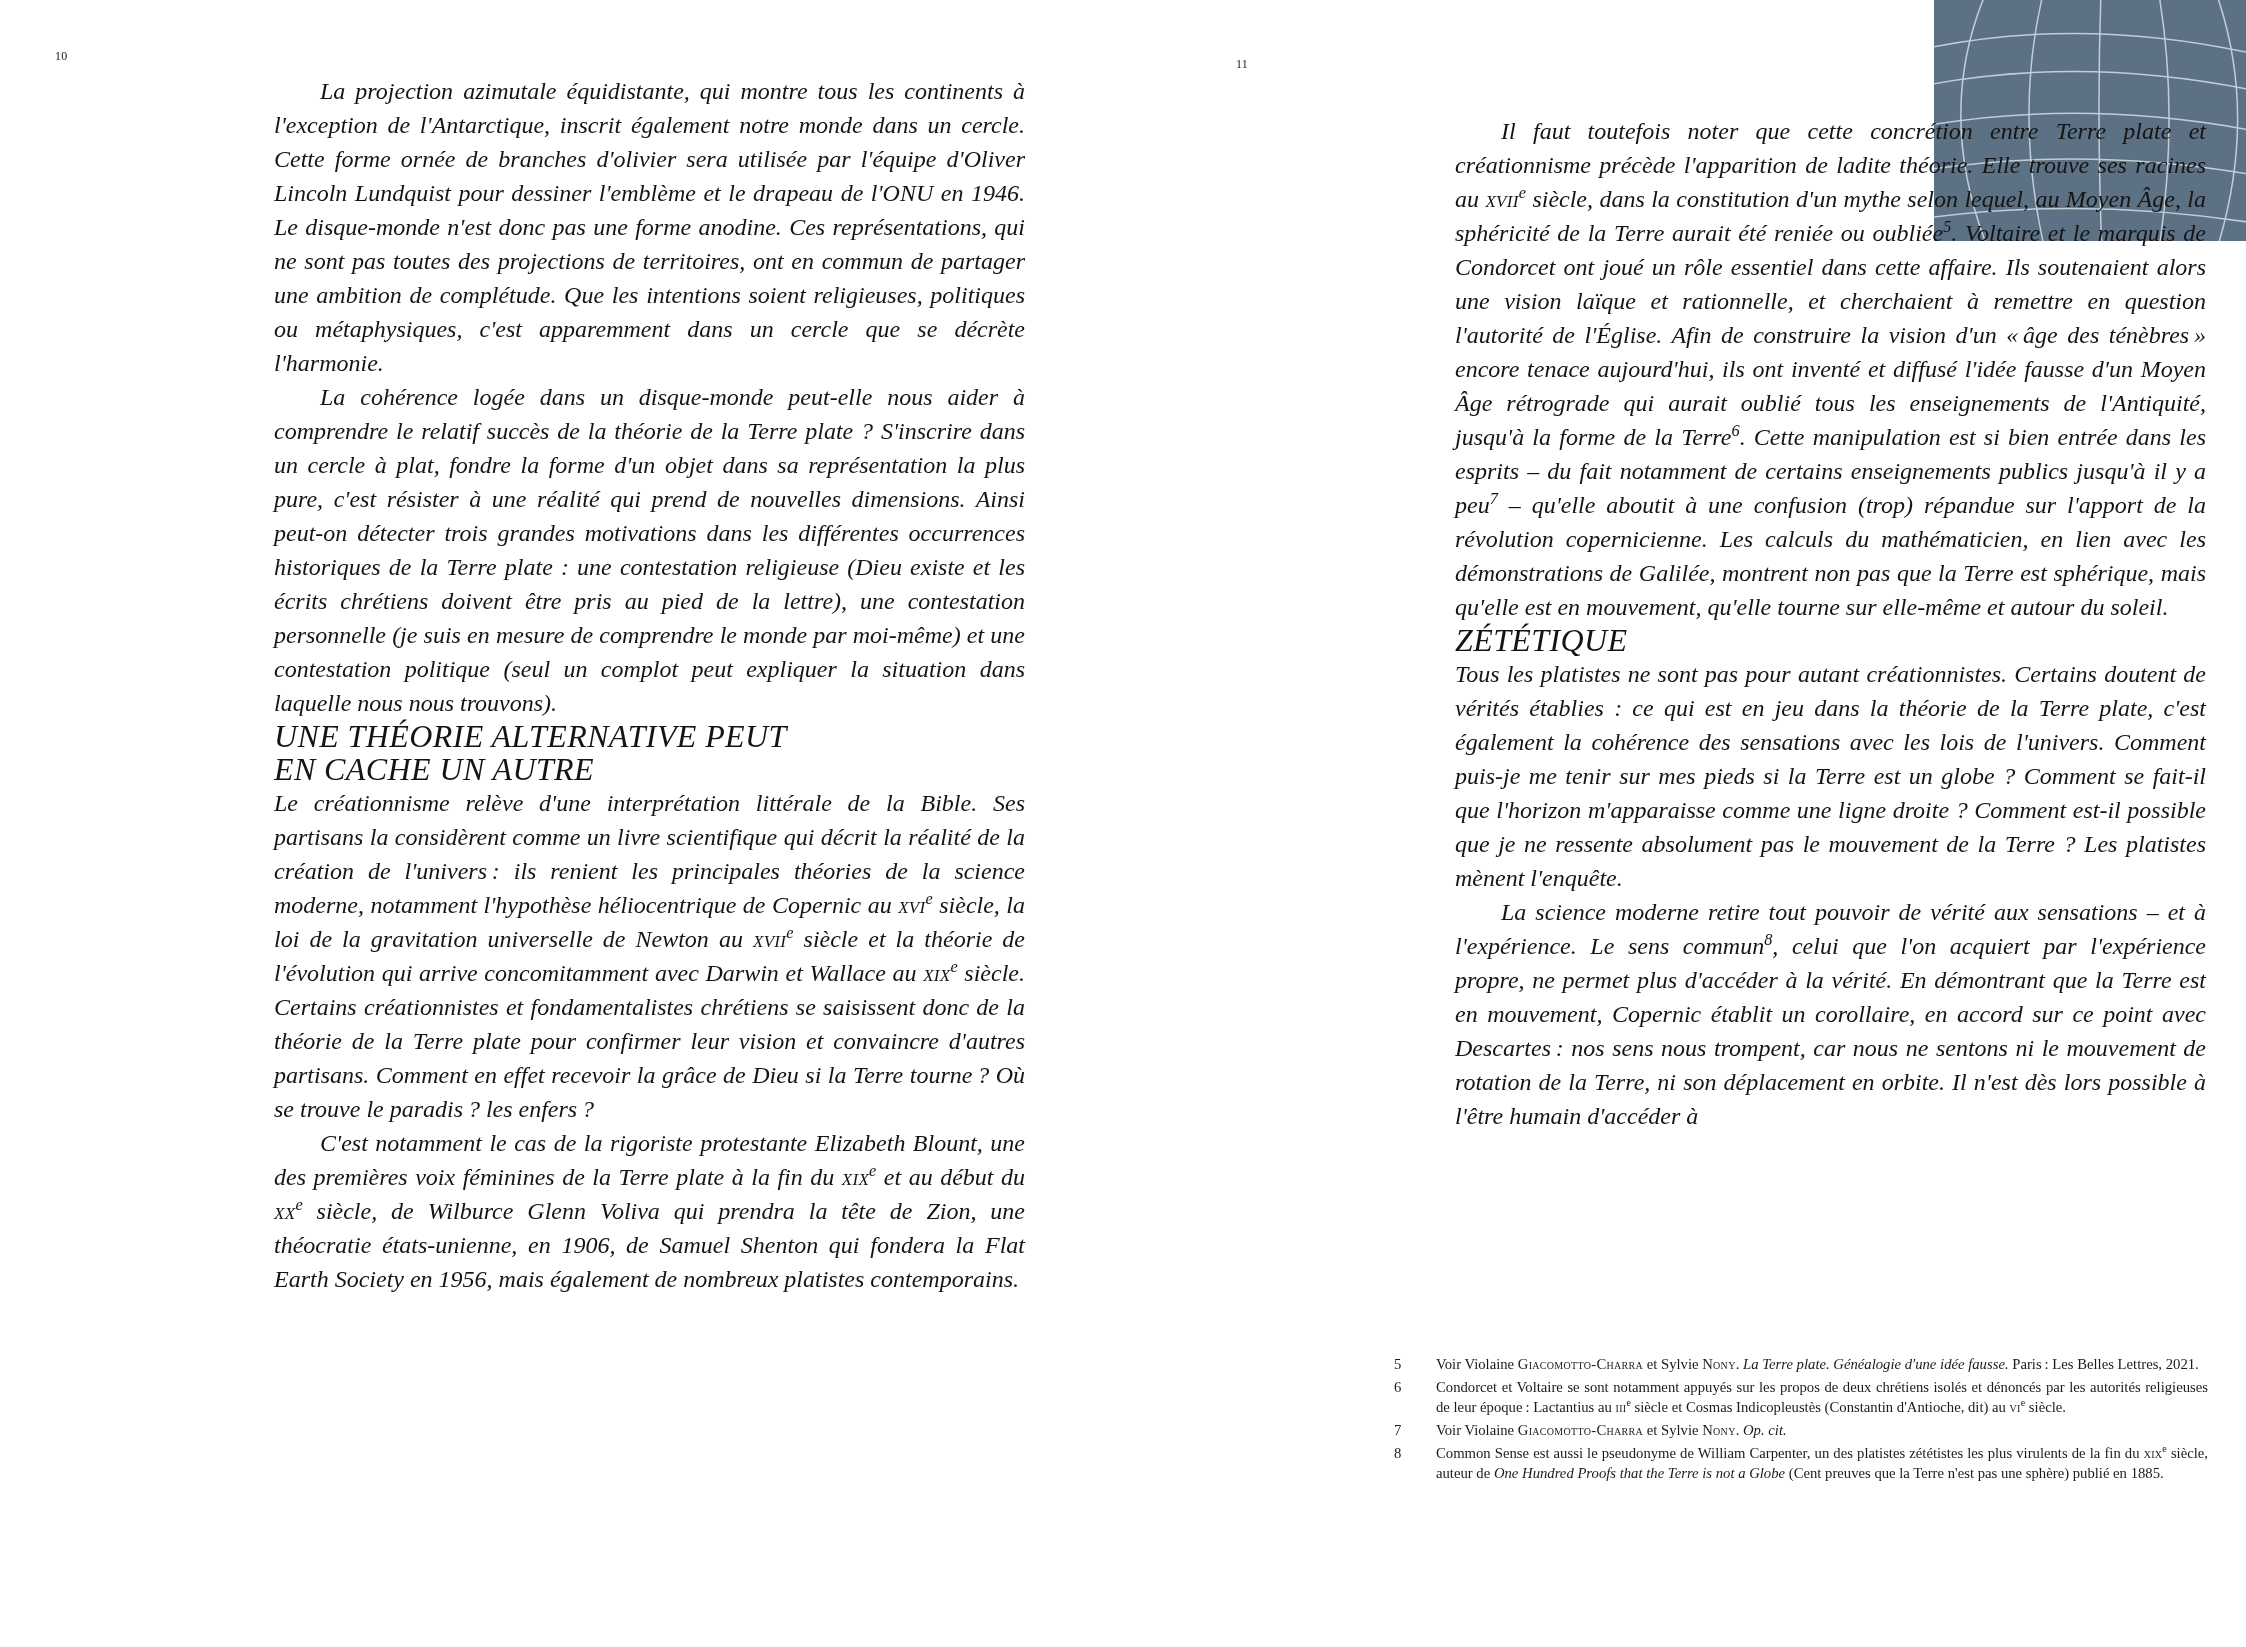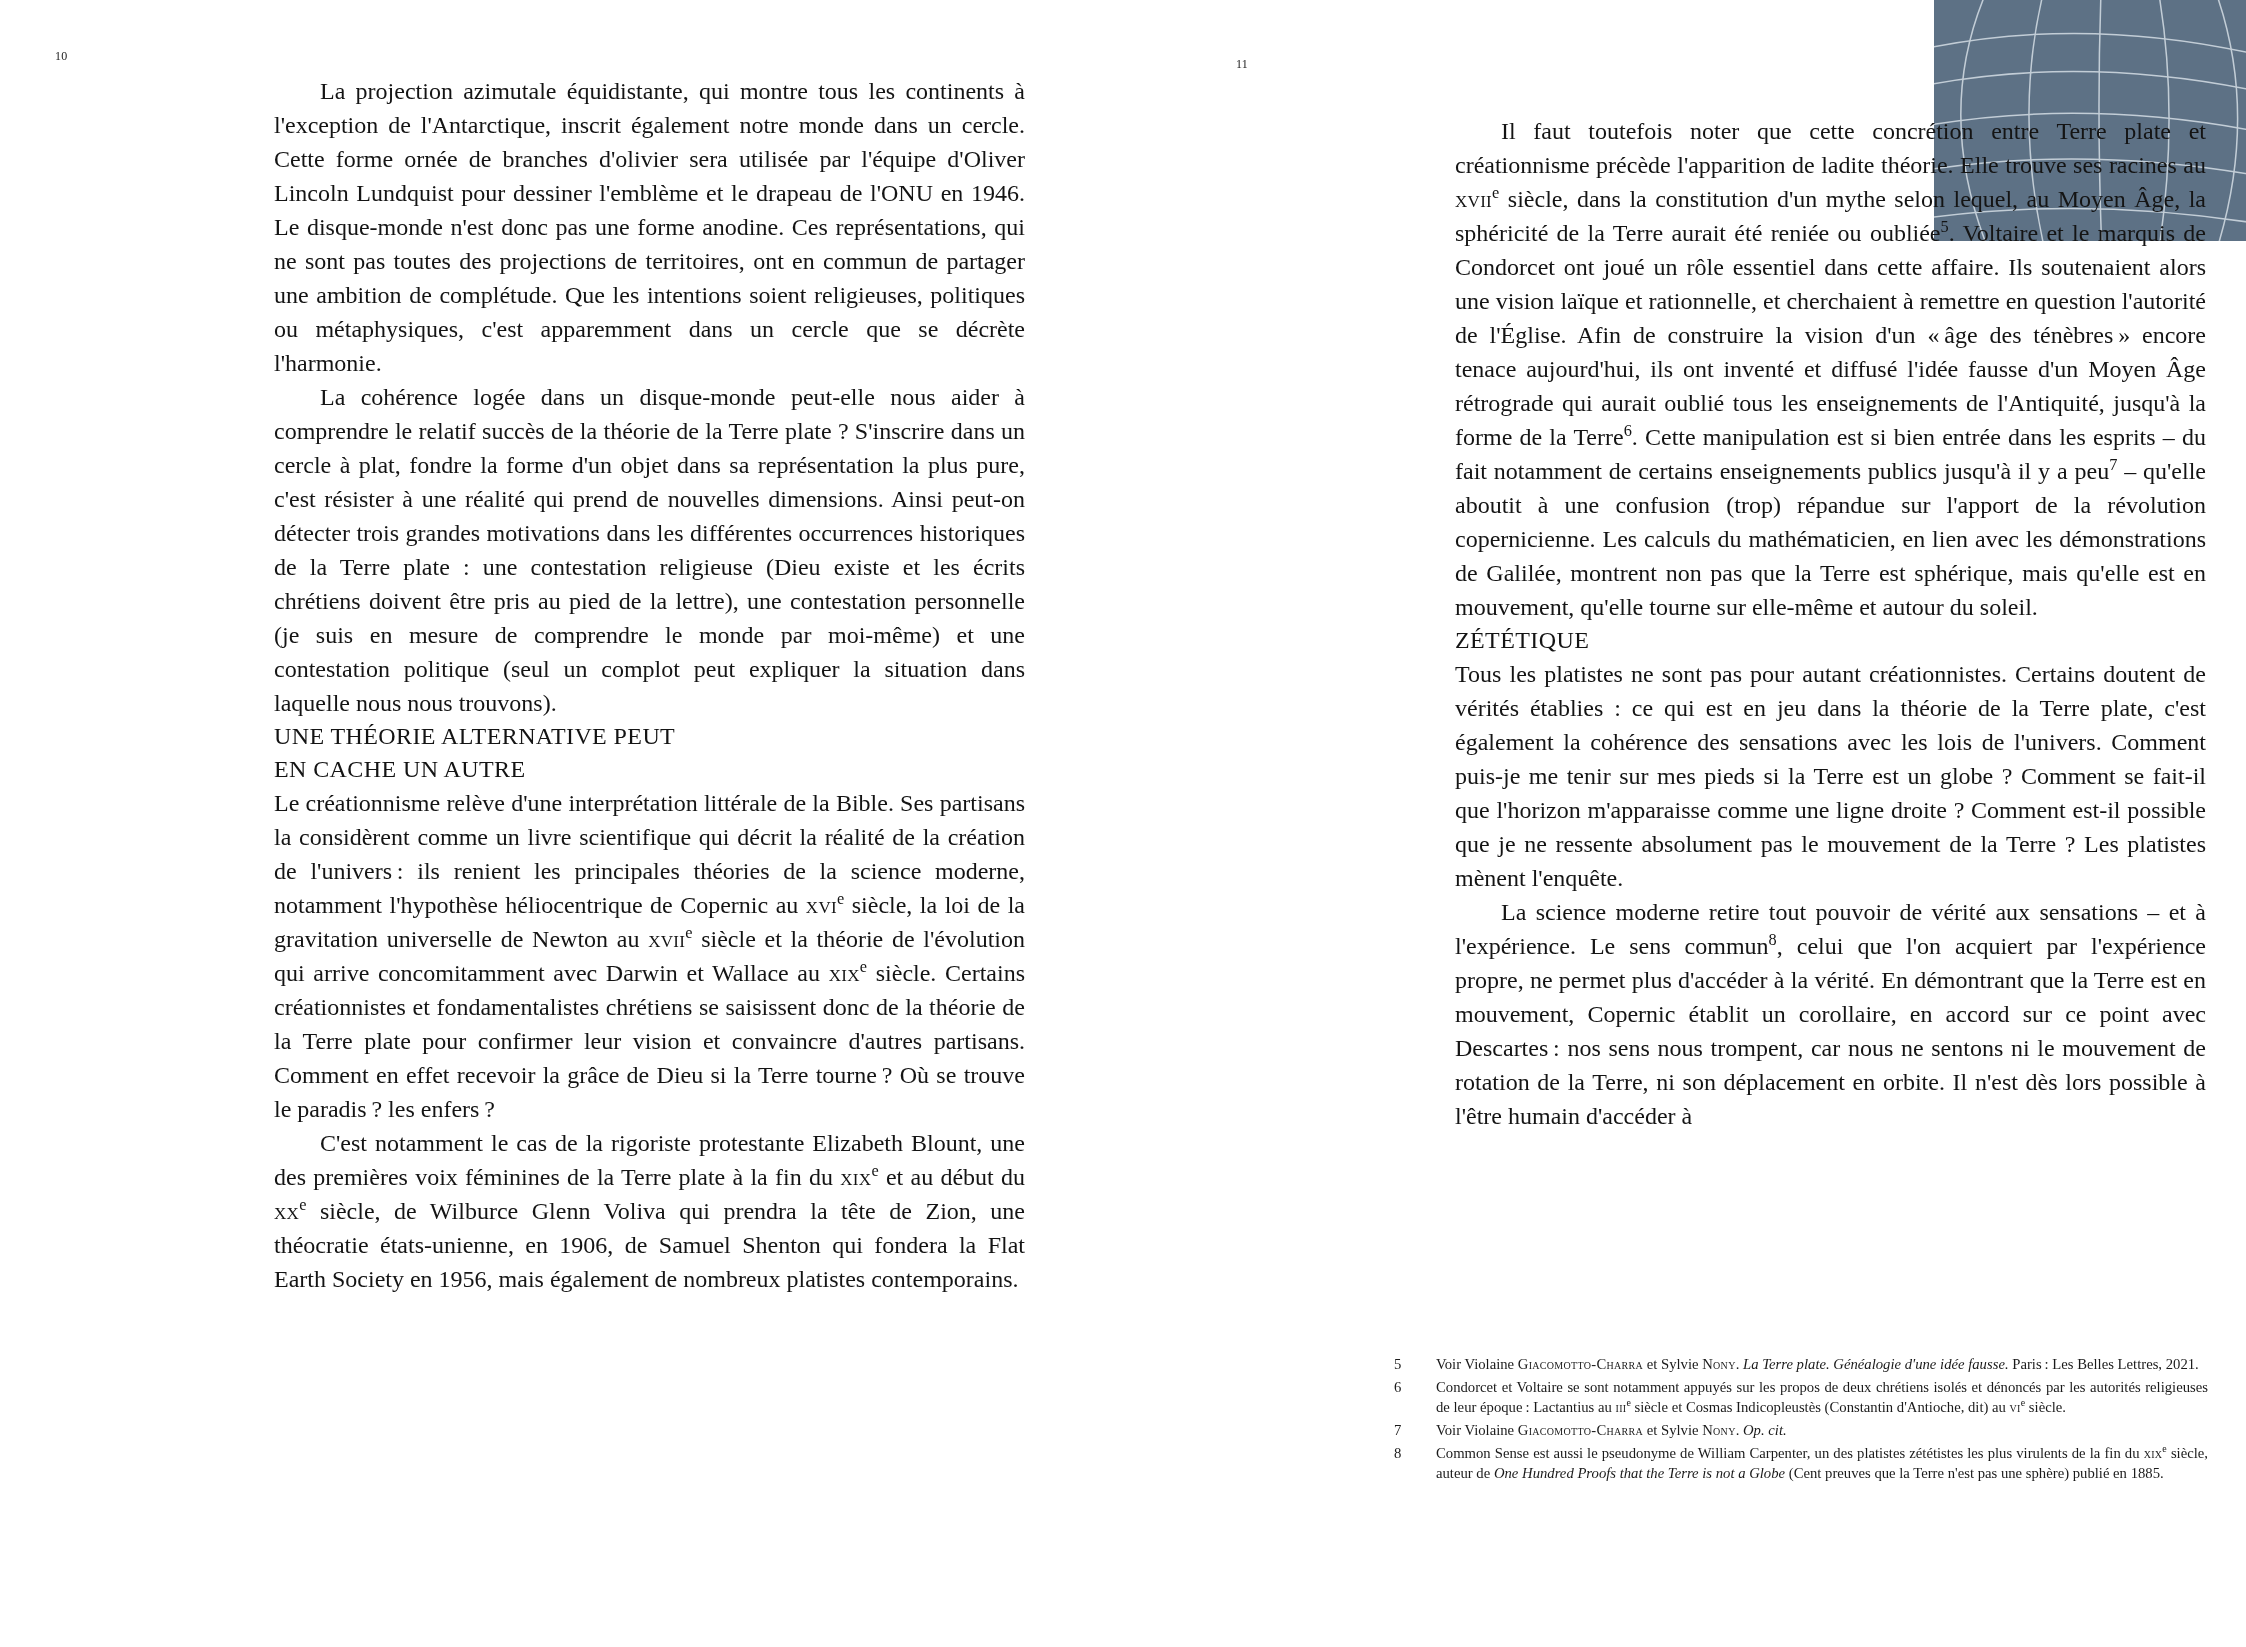--- a/index.html
+++ b/index.html
@@ -40,27 +40,28 @@
     text-align: justify;
     text-justify: inter-word;
     hyphens: manual;
     color: #141414;
   }
   .col-left  { left: 274px;  top: 74px; }
   .col-right { left: 1455px; top: 74px; width: 751px; margin-top: 40px; }
 
   .col p {
     margin: 0;
+    font-style: italic;
   }
   .col p.indent { text-indent: 46px; }
 
   .sec-head {
     margin-top: 32px;
     margin-bottom: 0;
-    font-size: 24px;
+    font-size: 32px;
     line-height: 33px;
     letter-spacing: 0.4px;
     text-align: left;
     color: #141414;
   }
   .sec-head + p { margin-top: 0; }
 
   .smallcaps {
     font-variant: small-caps;
     letter-spacing: 0.3px;

